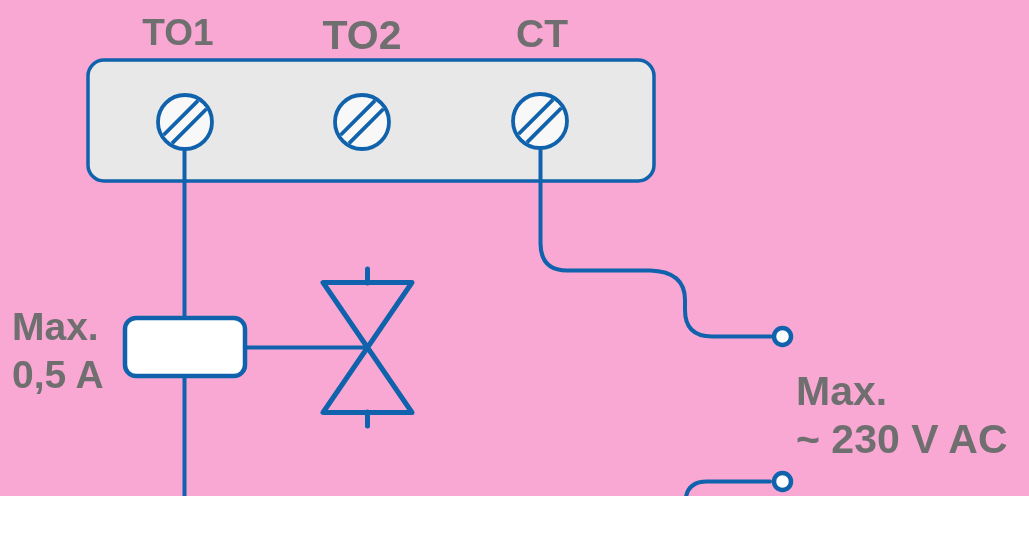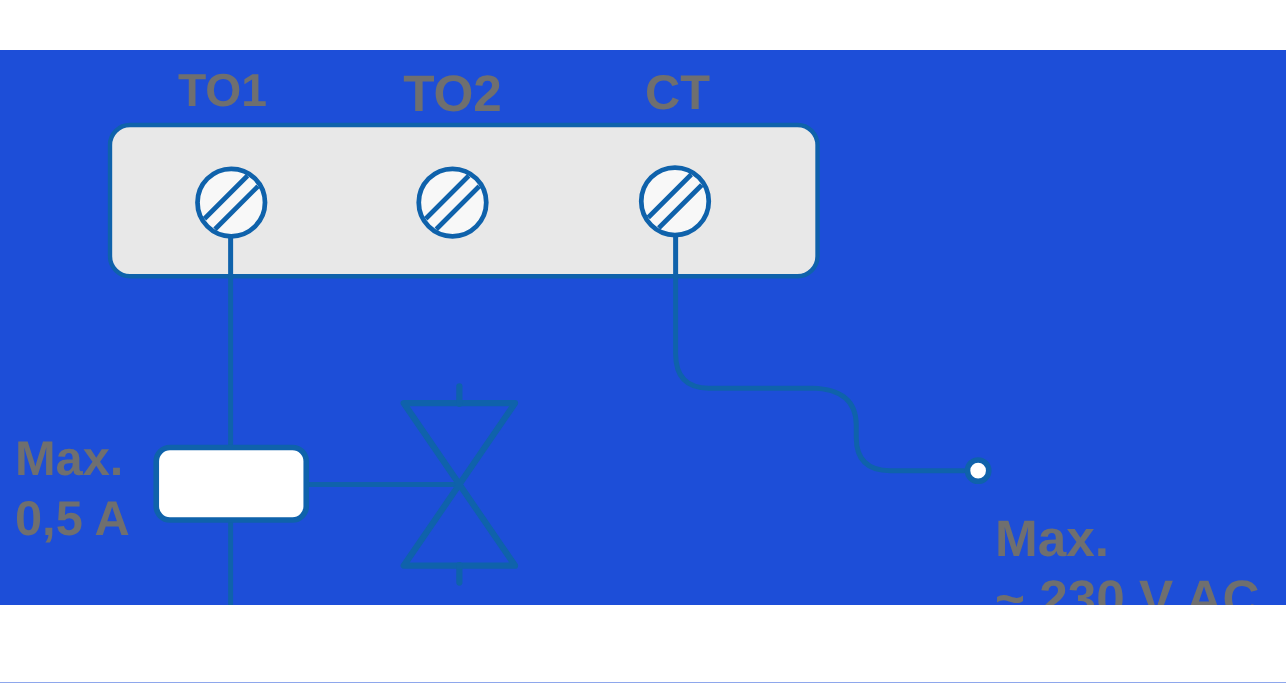--- a/index.html
+++ b/index.html
@@ -4,24 +4,23 @@
 <style>
   html, body {
     margin: 0;
     padding: 0;
     background: #ffffff;
     font-family: "Liberation Sans", sans-serif;
   }
   .canvas {
     position: relative;
     width: 1029px;
-    height: 444px;
-    background: #1d4ed8;
+    height: 496px;
+    background: #f9a8d4;
     overflow: hidden;
-    margin-top: 40px;
   }
   svg { display: block; }
   .terminal-label {
     fill: #6f6f6f;
     font-family: "Liberation Sans", sans-serif;
     font-weight: 700;
     text-anchor: middle;
   }
   .rating-label {
     fill: #6f6f6f;

